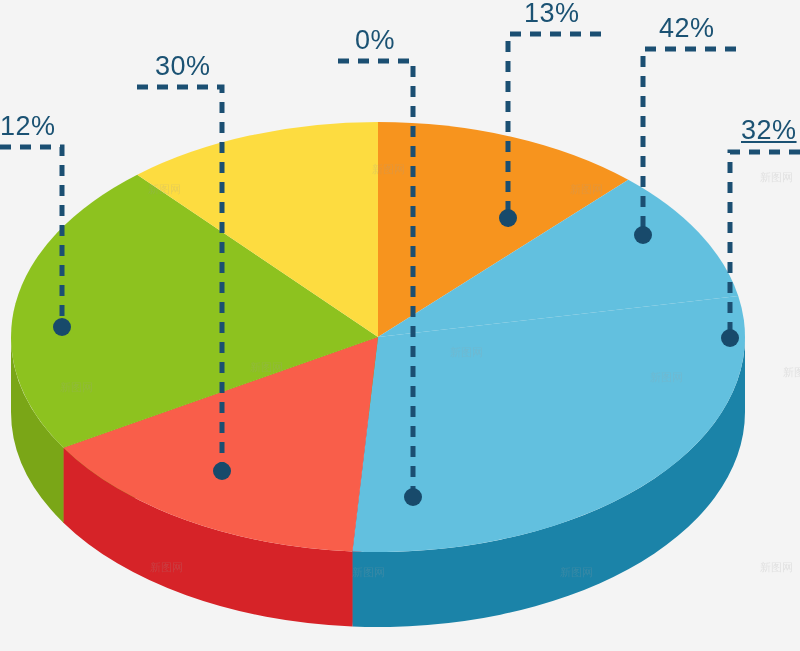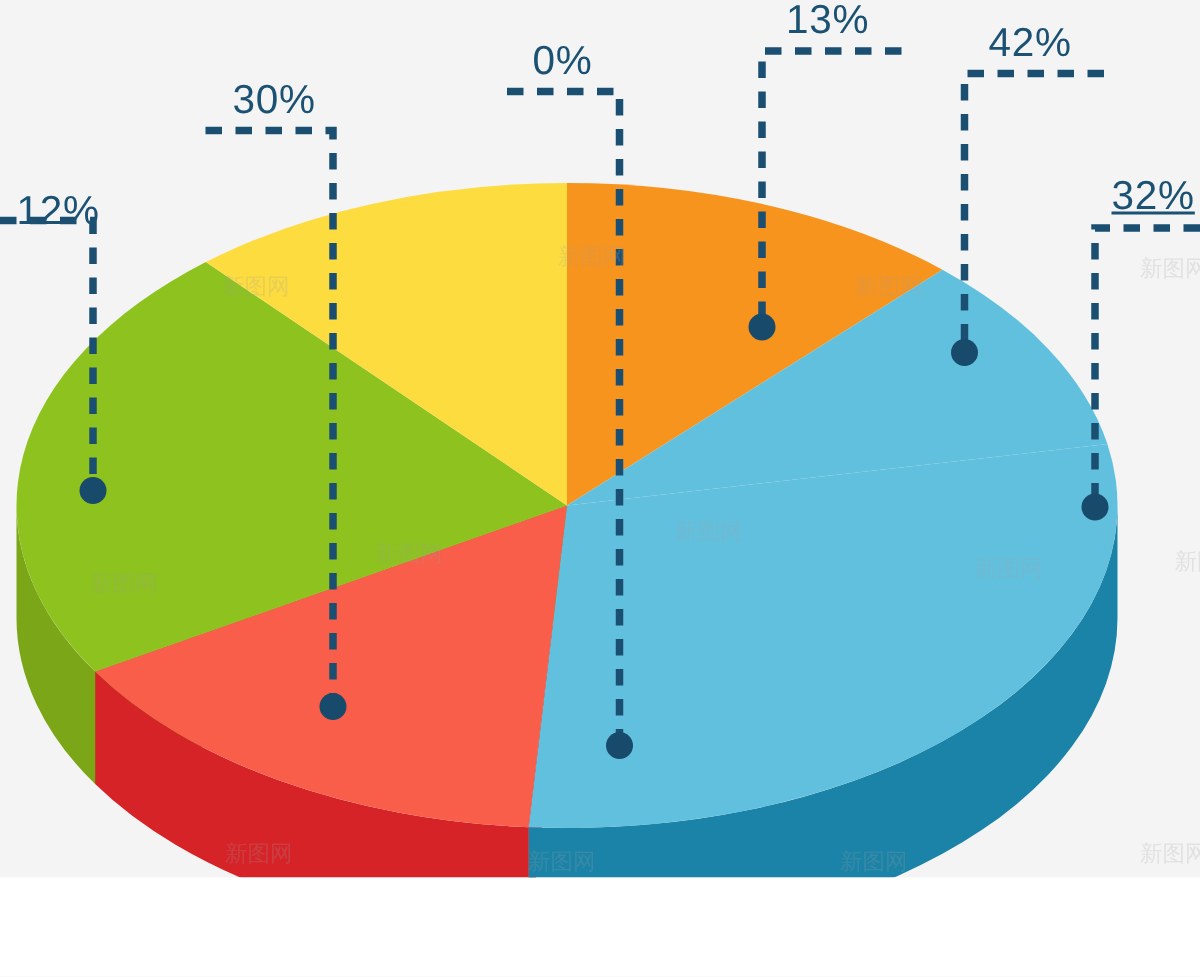--- a/index.html
+++ b/index.html
@@ -7,21 +7,21 @@
     margin: 0;
     padding: 0;
     background: #ffffff;
   }
   body {
     font-family: "Liberation Sans", sans-serif;
   }
   #chart-root {
     position: relative;
     width: 800px;
-    height: 585px;
+    height: 651px;
     background: #f4f4f4;
     overflow: hidden;
   }
   #chart-svg {
     position: absolute;
     left: 0;
     top: 0;
     width: 800px;
     height: 651px;
     display: block;
@@ -33,21 +33,21 @@
     font-weight: 400;
     letter-spacing: 0.5px;
     color: #1b5273;
     white-space: nowrap;
     line-height: 1;
     user-select: none;
   }
   .watermark {
     position: absolute;
     font-family: Liberation Serif, serif;
-    font-size: 15px;
+    font-size: 11px;
     color: rgba(160,160,160,0.22);
     white-space: nowrap;
     user-select: none;
     pointer-events: none;
     text-align: center;
   }
 </style>
 </head>
 <body>
 
@@ -88,21 +88,21 @@
         <circle cx="62" cy="327" r="9" fill="#184a6b"></circle>
       </g>
   </svg>
 
   <div id="labels-layer">
       <div class="pct-label" style="left: 524px; top: 0px; color: rgb(27, 82, 115);">13%</div>
       <div class="pct-label" style="left: 659px; top: 15px; color: rgb(27, 82, 115);">42%</div>
       <div class="pct-label" style="left: 741px; top: 117px; color: rgb(27, 82, 115); text-decoration: underline;">32%</div>
       <div class="pct-label" style="left: 355px; top: 27px; color: rgb(27, 82, 115);">0%</div>
       <div class="pct-label" style="left: 155px; top: 53px; color: rgb(27, 82, 115);">30%</div>
-      <div class="pct-label" style="left: 0px; top: 127px; color: rgb(27, 82, 115); padding-left: 11px;">12%</div>
+      <div class="pct-label" style="left: 0px; top: 113px; color: rgb(27, 82, 115);">12%</div>
     </div>
   <div id="watermark-layer">
       <div class="watermark" style="left: 148px; top: 182px;">新图网</div>
       <div class="watermark" style="left: 372px; top: 162px;">新图网</div>
       <div class="watermark" style="left: 570px; top: 182px;">新图网</div>
       <div class="watermark" style="left: 760px; top: 170px;">新图网</div>
       <div class="watermark" style="left: 60px; top: 380px;">新图网</div>
       <div class="watermark" style="left: 250px; top: 360px;">新图网</div>
       <div class="watermark" style="left: 450px; top: 345px;">新图网</div>
       <div class="watermark" style="left: 650px; top: 370px;">新图网</div>

